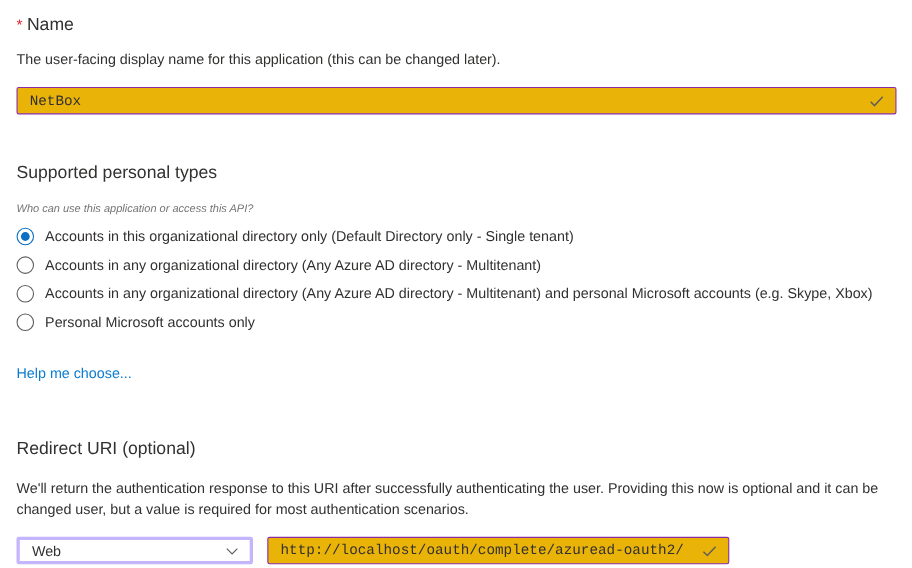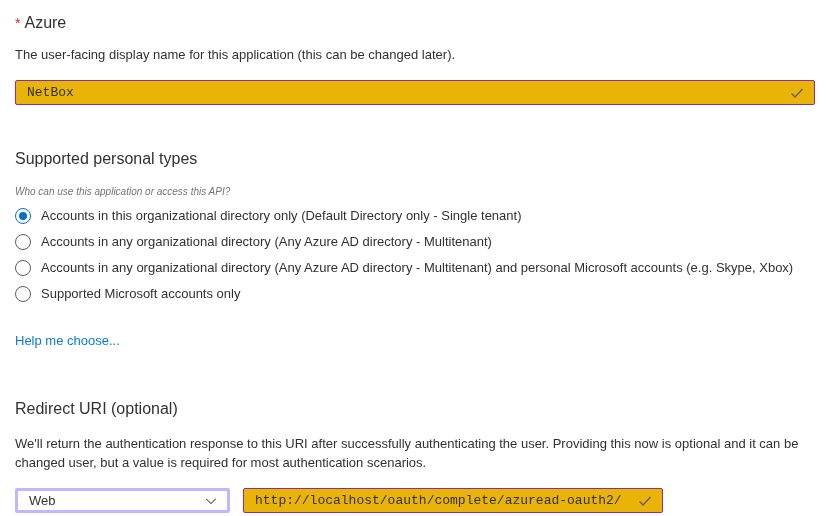--- a/index.html
+++ b/index.html
@@ -106,21 +106,21 @@
     margin-right: 13px;
   }
   .chevron-icon { width: 14px; height: 14px; flex: none; }
   .uri-input-wrap { width: 420px; }
 </style>
 </head>
 <body>
 
 <div class="name-section">
   <div class="section-title">
-    <span class="asterisk">*</span><span>Azure</span>
+    <span class="asterisk">*</span><span>Name</span>
   </div>
   <div class="desc">The user-facing display name for this application (this can be changed later).</div>
   <div class="input-wrap name-input-wrap">
     <input class="txt" type="text" value="NetBox" style="">
     <svg class="check-icon" viewBox="0 0 16 16">
       <path d="M2.5 8.5 L6 12 L13.5 4" fill="none" stroke="#605e5c" stroke-width="1.3"></path>
     </svg>
   </div>
 </div>
 
@@ -136,21 +136,21 @@
     <div class="radio-row">
       <span class="radio-circle"></span>
       <span class="radio-label">Accounts in any organizational directory (Any Azure AD directory - Multitenant)</span>
     </div>
     <div class="radio-row">
       <span class="radio-circle"></span>
       <span class="radio-label">Accounts in any organizational directory (Any Azure AD directory - Multitenant) and personal Microsoft accounts (e.g. Skype, Xbox)</span>
     </div>
     <div class="radio-row">
       <span class="radio-circle"></span>
-      <span class="radio-label">Supported Microsoft accounts only</span>
+      <span class="radio-label">Personal Microsoft accounts only</span>
     </div>
   </div>
 
   <a class="help-link" href="#">Help me choose...</a>
 </div>
 
 <div class="redirect-section">
   <div class="section-title">Redirect URI (optional)</div>
   <div class="desc redirect-desc">We'll return the authentication response to this URI after successfully authenticating the user. Providing this now is optional and it can be changed user, but a value is required for most authentication scenarios.</div>
 

